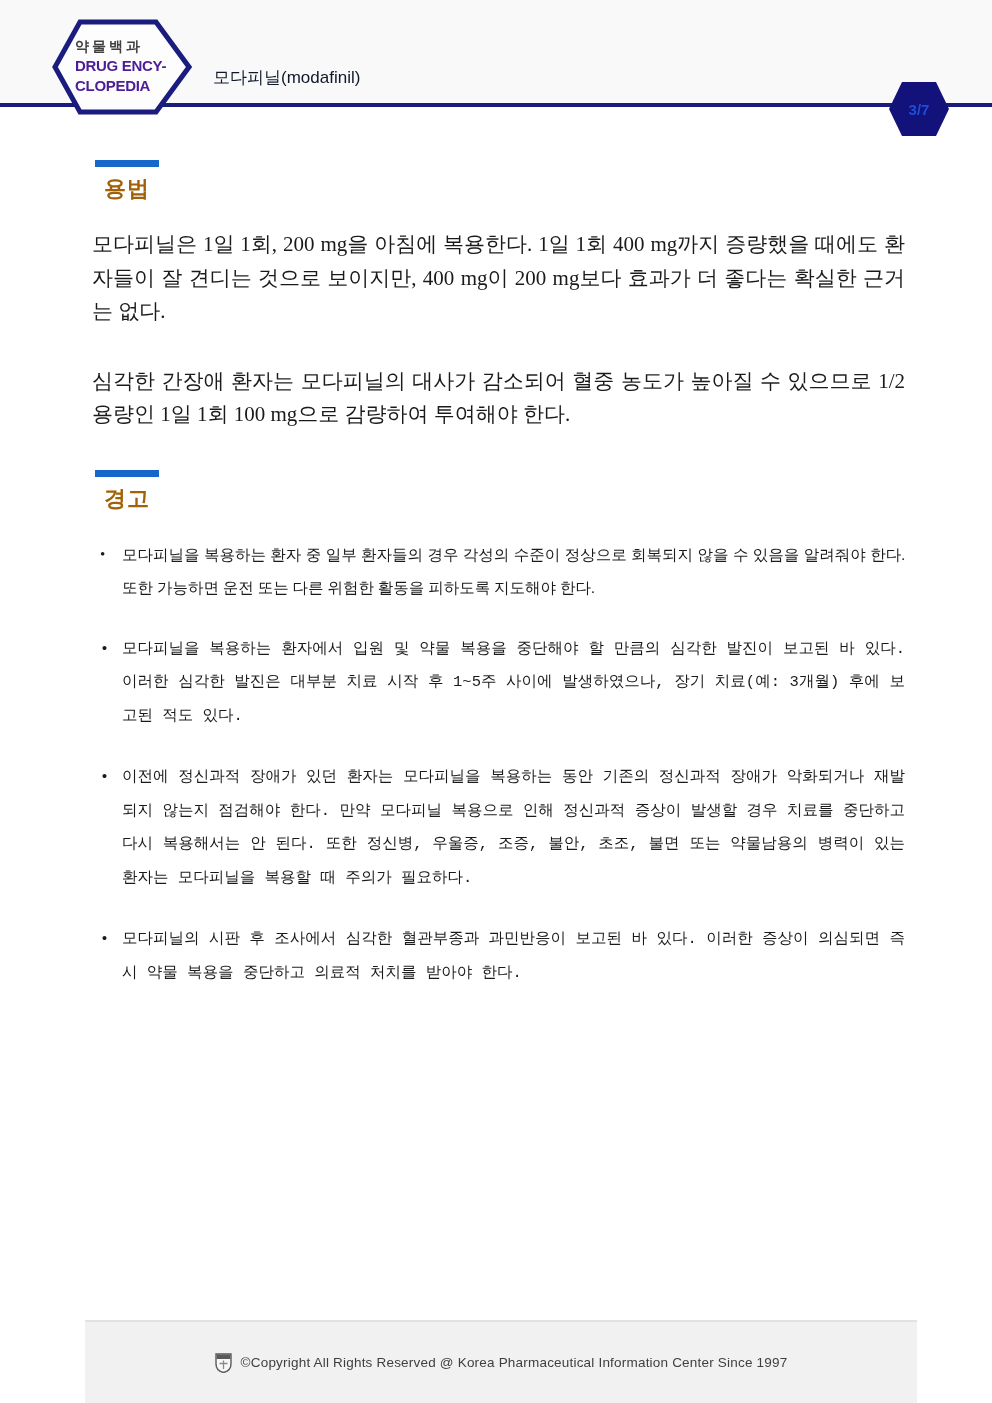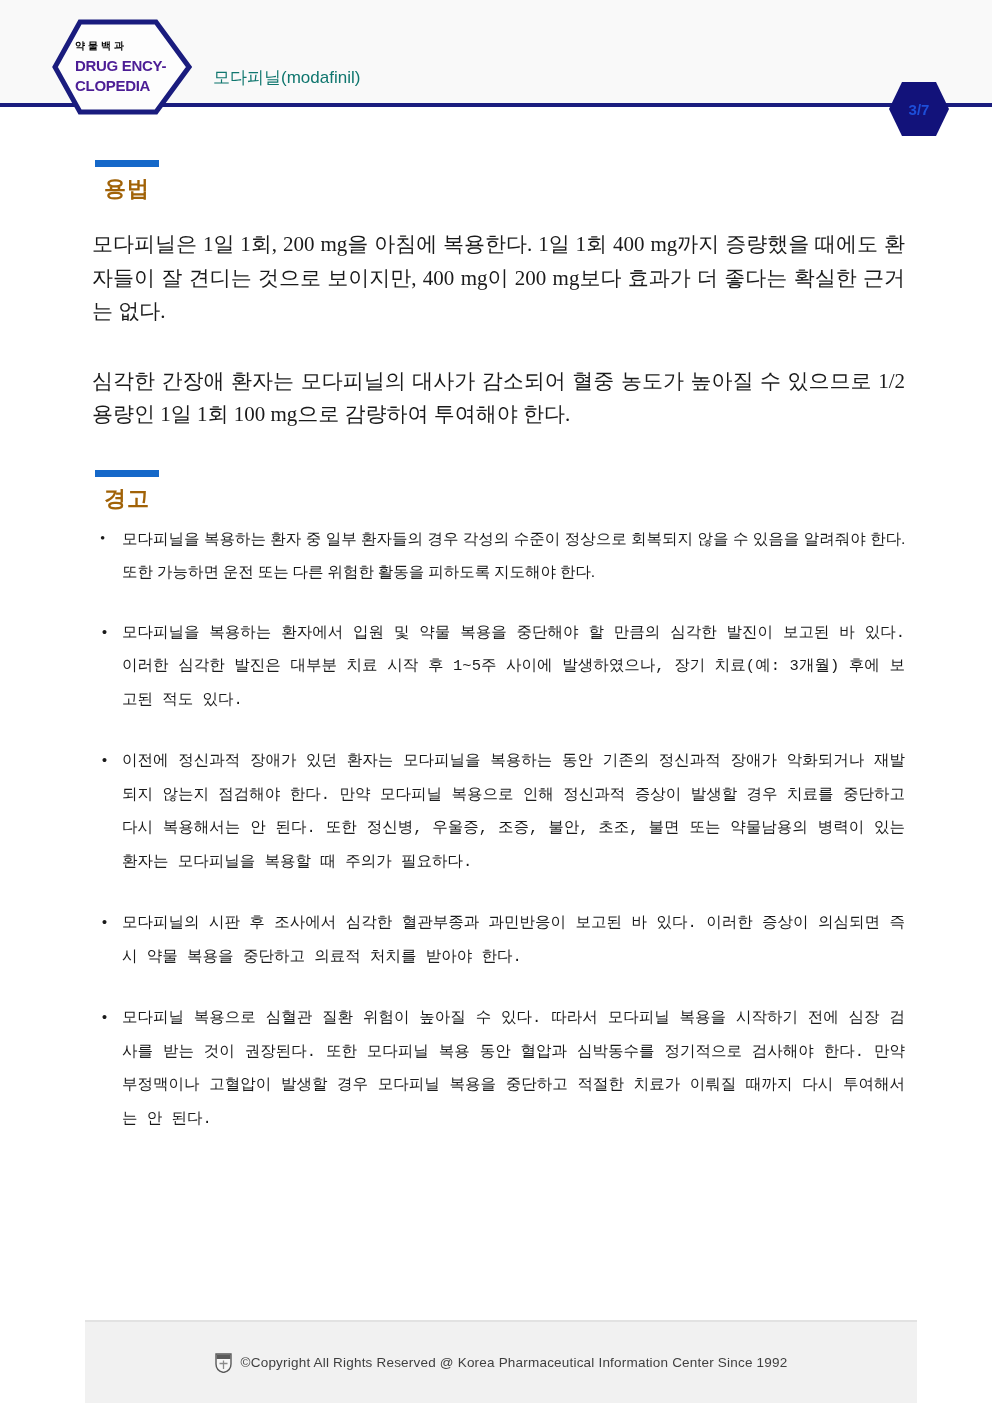--- a/index.html
+++ b/index.html
@@ -13,25 +13,25 @@
   }
   
   .top-strip { position:absolute; top:0; left:0; width:100%; height:6px; background:#ebebeb; }
   .header-band { position:absolute; top:0; left:0; width:100%; height:104px; background:#f9f9f9; }
   .header-line { position:absolute; top:103px; left:0; width:100%; height:4px; background:#1A1C7E; z-index:1; }
   .logo-hex { position:absolute; top:19px; left:52px; width:140px; height:96px; z-index:2; }
   .logo-text {
     position:absolute; top:36px; left:75px; z-index:3; width:100px;
     font-family:"Liberation Sans", sans-serif;
   }
-  .logo-kr { color:#000000; font-size:10px; font-weight:700; letter-spacing:3px; line-height:20px; }
+  .logo-kr { color:#404040; font-size:14px; font-weight:700; letter-spacing:3px; line-height:20px; }
   .logo-en { color:#4c1d95; font-size:15px; font-weight:700; line-height:20px; letter-spacing:-0.3px; }
   .doc-title {
     position:absolute; top:66px; left:213px; z-index:3;
-    font-size:17px; color:#0f766e; letter-spacing:0px;
+    font-size:17px; color:#0f172a; letter-spacing:0px;
   }
   .page-badge { position:absolute; top:80px; left:887px; width:64px; height:58px; z-index:2; }
   .page-badge .badge-label {
     position:absolute; top:0; left:0; width:100%; height:100%;
     display:flex; align-items:center; justify-content:center;
     color:#1d4ed8; font-size:15px; font-weight:700;
   }
   
   .content {
     position:relative;
@@ -43,21 +43,21 @@
     margin:7px 0 0 12px; letter-spacing:1px;
     font-family:"Liberation Sans", sans-serif;
   }
   .para {
     font-family:"Liberation Serif", serif;
     font-size:21px; line-height:33.5px; color:#1a1a1a;
     text-align:justify; margin-top:24px;
   }
   .para + .para { margin-top:36px; }
   .section-block-2 { margin-top:38px; }
-  .warn-list { list-style:none; margin-top:8px; }
+  .warn-list { list-style:none; margin-top:24px; }
   .warn-list li {
     position:relative; padding-left:30px;
     font-family:"Liberation Serif", serif;
     font-size:15.5px; line-height:33.5px; color:#1a1a1a;
     text-align:justify;
   }
   .warn-list li + li { margin-top:28px;font-family:Liberation Mono, monospace; }
   .warn-list li::before {
     content:"•";
     position:absolute; left:8px; top:0;
@@ -113,28 +113,27 @@
     </div>
 
     <div class="section-block section-block-2">
       <div class="section-bar"></div>
       <h2 class="section-heading">경고</h2>
       <ul class="warn-list">
         <li>모다피닐을 복용하는 환자 중 일부 환자들의 경우 각성의 수준이 정상으로 회복되지 않을 수 있음을 알려줘야 한다. 또한 가능하면 운전 또는 다른 위험한 활동을 피하도록 지도해야 한다.</li>
         <li>모다피닐을 복용하는 환자에서 입원 및 약물 복용을 중단해야 할 만큼의 심각한 발진이 보고된 바 있다. 이러한 심각한 발진은 대부분 치료 시작 후 1~5주 사이에 발생하였으나, 장기 치료(예: 3개월) 후에 보고된 적도 있다.</li>
         <li>이전에 정신과적 장애가 있던 환자는 모다피닐을 복용하는 동안 기존의 정신과적 장애가 악화되거나 재발되지 않는지 점검해야 한다. 만약 모다피닐 복용으로 인해 정신과적 증상이 발생할 경우 치료를 중단하고 다시 복용해서는 안 된다. 또한 정신병, 우울증, 조증, 불안, 초조, 불면 또는 약물남용의 병력이 있는 환자는 모다피닐을 복용할 때 주의가 필요하다.</li>
         <li>모다피닐의 시판 후 조사에서 심각한 혈관부종과 과민반응이 보고된 바 있다. 이러한 증상이 의심되면 즉시 약물 복용을 중단하고 의료적 처치를 받아야 한다.</li>
-        <li>모다피닐 복용으로 심혈관 질환 위험이 높아질 수 있다. 따라서 모다피닐 복용을 시작하기 전에 심장 검사를 받는 것이 권장된다. 또한 모다피닐 복용 동안 혈압과 심박동수를 정기적으로 검사해야 한다. 만약 부정맥이나 고혈압이 발생할 경우 모다피닐 복용을 중단하고 적절한 치료가 이뤄질 때까지 다시 투여해서는 안 된다.</li>
       </ul>
     </div>
 
   </div>
 
   <div class="footer">
     <svg class="footer-icon" viewBox="0 0 17 20">
       <path d="M1 1 H16 V11 C16 15.5 12.5 18.5 8.5 19.5 C4.5 18.5 1 15.5 1 11 Z" fill="#f7f7f7" stroke="#5a5a5a" stroke-width="1.4"></path>
       <rect x="1.6" y="1.6" width="13.8" height="4.4" fill="#5a5a5a"></rect>
       <path d="M8.5 7.5 V16 M4.5 10.5 H12.5" stroke="#8a8a8a" stroke-width="1.3" fill="none"></path>
     </svg>
-    <span class="footer-text">©Copyright All Rights Reserved @ Korea Pharmaceutical Information Center Since 1992</span>
+    <span class="footer-text">©Copyright All Rights Reserved @ Korea Pharmaceutical Information Center Since 1997</span>
   </div>
 
 </div>
 
 </body></html>

